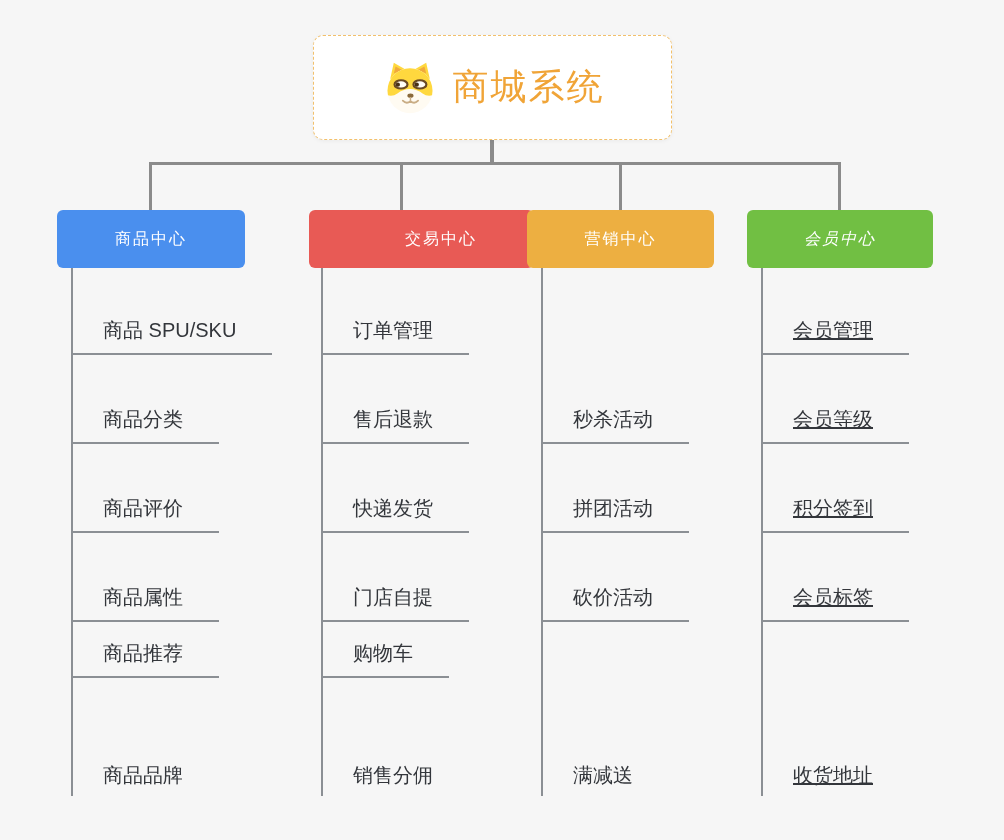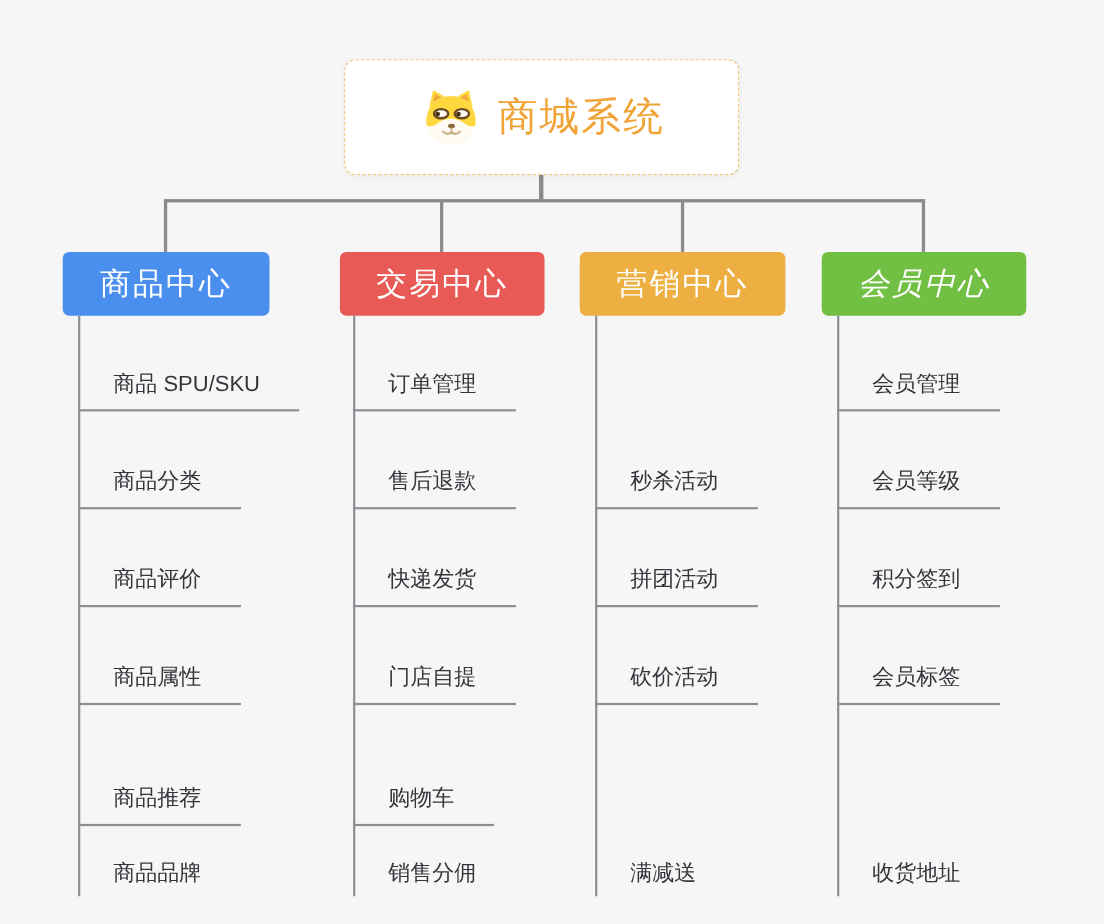--- a/index.html
+++ b/index.html
@@ -1,17 +1,17 @@
 <!DOCTYPE html>
 <html><head>
 <meta charset="utf-8">
 <style>
   html,body{margin:0;padding:0;background:#f6f6f6;}
   body{font-family:"Liberation Sans","DejaVu Sans",sans-serif;}
-  #canvas{position:relative;width:1004px;height:796px;background:#f6f6f6;overflow:hidden;margin-top:19px;}
+  #canvas{position:relative;width:1004px;height:796px;background:#f6f6f6;overflow:hidden;}
 
   
   .root-node{
     position:absolute;left:313px;top:35px;width:359px;height:105px;
     background:#ffffff;border:1px dashed #f2c06b;border-radius:10px;
     display:flex;align-items:center;justify-content:center;gap:14px;
     box-shadow:0 1px 4px rgba(0,0,0,0.05);box-sizing:border-box;
   }
   .root-title{font-size:36px;color:#f0a437;letter-spacing:2px;}
 
@@ -19,41 +19,41 @@
   .line{position:absolute;background:#8b8b8b;}
   .trunk-v{left:490px;top:139px;width:4px;height:25px;}
   .trunk-h{left:149px;top:162px;width:692px;height:3px;}
   .stub{top:164px;width:3px;height:46px;}
   .stub1{left:149px;} .stub2{left:400px;} .stub3{left:619px;} .stub4{left:838px;}
 
   
   .branch-header{
     position:absolute;top:210px;height:58px;border-radius:6px;
     display:flex;align-items:center;justify-content:center;
-    color:#ffffff;font-size:28px;letter-spacing:2px;cursor:default;
+    color:#ffffff;font-size:16px;letter-spacing:2px;cursor:default;
   }
   .bh1{left:57px;width:188px;}
   .bh2{left:309px;width:186px;}
   .bh3{left:527px;width:187px;}
   .bh4{left:747px;width:186px;font-style:italic;}
 
   
   .col-line{position:absolute;top:268px;height:532px;width:2px;background:#8b8f94;}
   .cl1{left:71px;} .cl2{left:321px;} .cl3{left:541px;} .cl4{left:761px;}
 
   
   .leaf{
     position:absolute;
     padding:0 36px 6px 32px;
     font-size:20px;line-height:34px;color:#33363b;
     border-bottom:2px solid #8b8f94;white-space:nowrap;cursor:default;
   }
-  .c1{left:71px;} .c2{left:321px;} .c3{left:541px;} .c4{left:761px;}
+  .c1{left:71px;} .c2{left:321px;} .c3{left:541px;} .c4{left:761px;text-decoration:underline;}
   .r1{top:313px;} .r2{top:402px;} .r3{top:491px;}
-  .r4{top:580px;} .r5{top:690px;} .r6{top:758px;}
+  .r4{top:580px;} .r5{top:636px;} .r6{top:758px;}
 </style>
 </head>
 <body>
 
 <div id="canvas">
 
   <div class="line trunk-v"></div>
   <div class="line trunk-h"></div>
   <div class="line stub stub1"></div>
   <div class="line stub stub2"></div>
@@ -86,21 +86,21 @@
         <path d="M32.5 40 V44" stroke="#c9ad85" stroke-width="1.6" fill="none"></path>
         <path d="M24 44 Q28.2 48.5 32.5 44.5 Q36.8 48.5 41 44" stroke="#c9ad85" stroke-width="2" fill="none" stroke-linecap="round"></path>
       </svg>
     </span>
     <span class="root-title">商城系统</span>
   </div>
 
   <div class="branch-header bh1" style="background: rgb(74, 143, 238);">
     <span>商品中心</span>
   </div>
-  <div class="branch-header bh2" style="background: rgb(232, 90, 85);">
+  <div class="branch-header bh2" style="background: rgb(232, 90, 85); padding-left: 39px;">
     <span>交易中心</span>
   </div>
   <div class="branch-header bh3" style="background: rgb(237, 175, 65); text-align: center;">
     <span>营销中心</span>
   </div>
   <div class="branch-header bh4" style="background: rgb(113, 191, 67);">
     <span>会员中心</span>
   </div>
 
   <div class="col-line cl1"></div>

